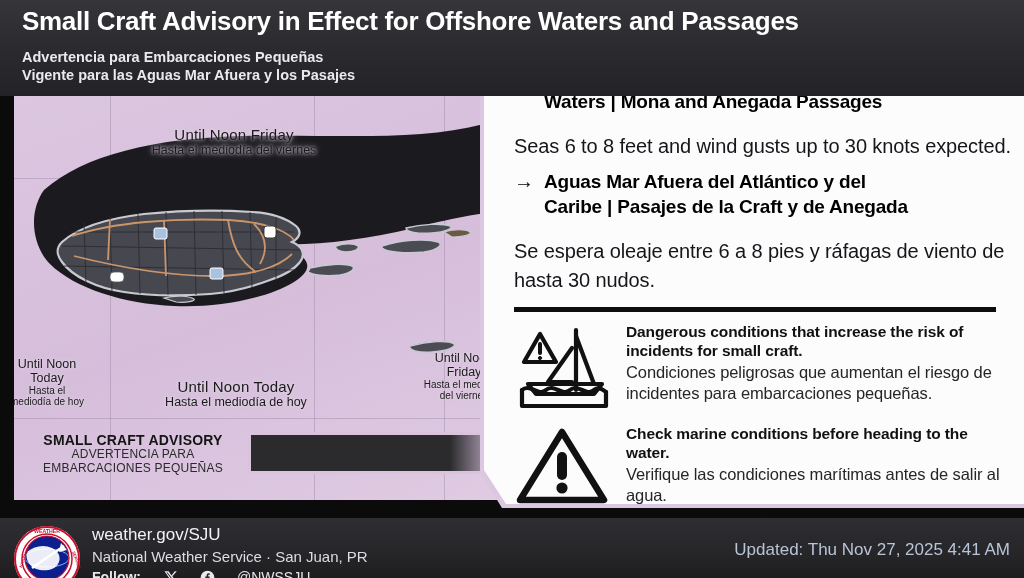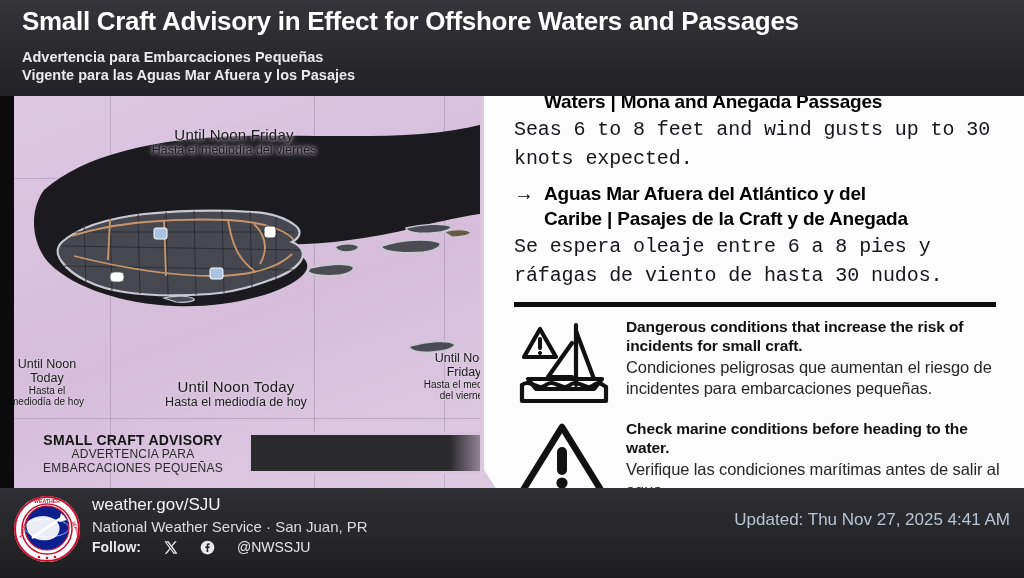--- a/index.html
+++ b/index.html
@@ -110,42 +110,41 @@
   .rp-content { position: absolute; left: 30px; top: 8px; width: 500px; }
 
   .bullet-row { display: flex; gap: 10px; align-items: flex-start; }
   .arrow-icon { font-size: 20px; line-height: 24px; color: #000; font-weight: bold; flex: 0 0 auto; }
   .bullet-head {
     font-size: 19px; font-weight: bold; color: #000; line-height: 25px;
     letter-spacing: -0.2px;
   }
   .body-text {
     font-size: 20px; color: #15151a; line-height: 29px; letter-spacing: -0.1px;
-    margin-top: 1px;
-    font-family: Liberation Mono, monospace;
+    margin-top: 18px;
   }
 
   .divider {
     height: 5px; background: #0d0d0d; margin: 12px 0 10px 0; width: 482px;
   }
 
   .safety-row { display: flex; gap: 16px; align-items: flex-start; margin-bottom: 10px; }
   .safety-icon { flex: 0 0 auto; }
   .safety-head {
     font-size: 15.5px; font-weight: bold; color: #111; line-height: 19px;
     letter-spacing: -0.1px;
   }
   .safety-sub {
     font-size: 16.5px; color: #262626; line-height: 21px; margin-top: 2px;
     letter-spacing: -0.1px;
   }
 
   
   .footer {
-    position: absolute; left: 0; bottom: 0; width: 1024px; height: 90px;
+    position: absolute; left: 0; bottom: 0; width: 1024px; height: 60px;
     background: linear-gradient(180deg, #2e2e33 0%, #262629 60%, #1d1d20 100%);
     z-index: 45;
   }
   .footer-logo { position: absolute; left: 12px; top: 6px; width: 70px; height: 70px; }
   .footer-text { position: absolute; left: 92px; top: 6px; }
   .f-url { font-size: 17px; color: #f2f2f5; line-height: 22px; }
   .f-org { font-size: 15px; color: #dcdce2; line-height: 21px; }
   .f-follow { font-size: 14px; color: #e6e6ec; line-height: 21px; display: flex; align-items: center; gap: 22px; }
   .f-follow b { font-weight: bold; }
   .updated {

